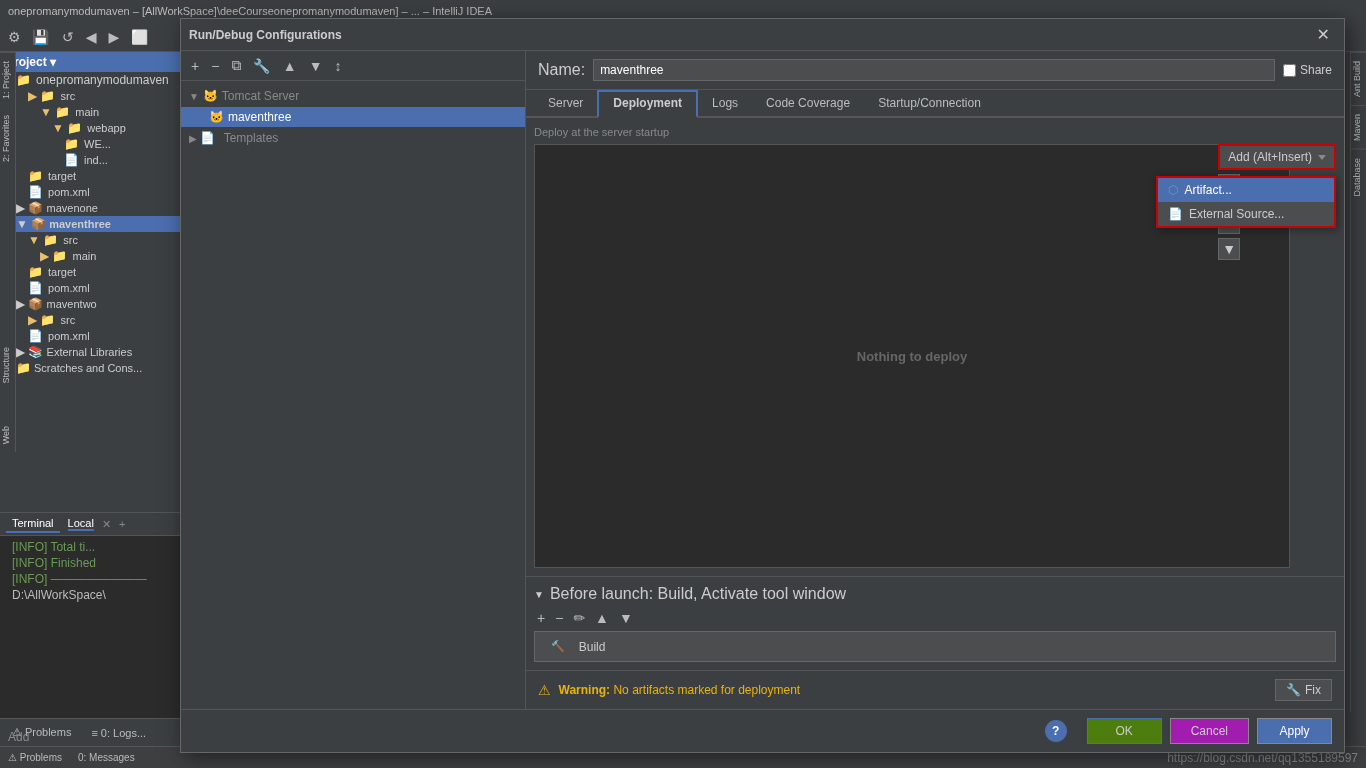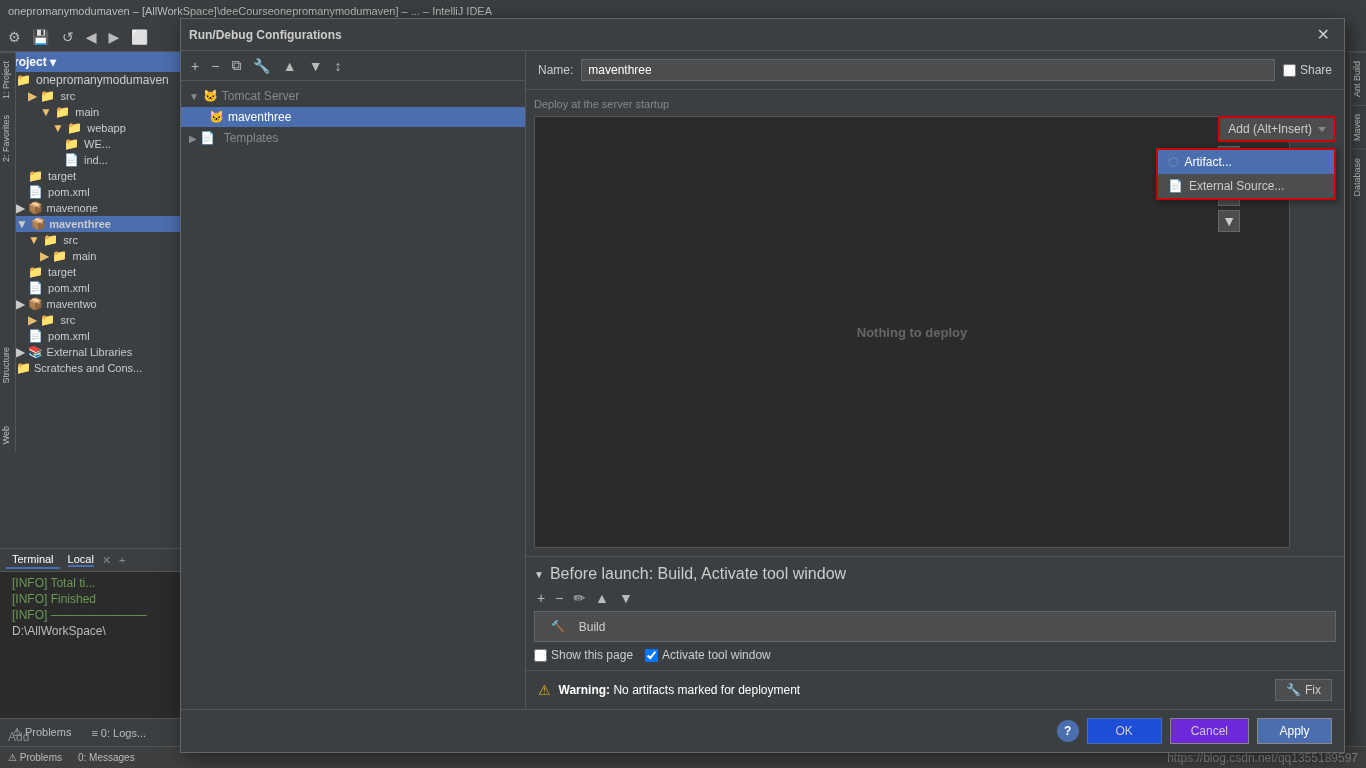--- a/index.html
+++ b/index.html
@@ -25,21 +25,21 @@
     .indent-1 { padding-left: 16px; }
     .indent-2 { padding-left: 28px; }
     .indent-3 { padding-left: 40px; }
     .indent-4 { padding-left: 52px; }
     .indent-5 { padding-left: 64px; }
     .folder-icon { color: #e8c06c; margin-right: 2px; }
     .file-icon { color: #6897bb; margin-right: 2px; }
     .xml-icon { color: #cc7832; margin-right: 2px; }
 
     
-    .terminal-panel { position: absolute; bottom: 50px; left: 0; width: 185px; height: 170px; background: #2b2b2b; border-top: 1px solid #555; border-right: 1px solid #555; overflow: hidden; }
+    .terminal-panel { position: absolute; bottom: 50px; left: 0; width: 185px; height: 206px; background: #2b2b2b; border-top: 1px solid #555; border-right: 1px solid #555; overflow: hidden; }
     .terminal-header { background: #3c3f41; display: flex; align-items: center; padding: 2px 6px; gap: 8px; border-bottom: 1px solid #555; }
     .terminal-header span { color: #bbbbbb; font-size: 11px; }
     .terminal-header .active-tab { color: #ffffff; border-bottom: 2px solid #4b6eaf; }
     .terminal-content { padding: 4px 12px; color: #6a9955; font-size: 10px; font-family: monospace; }
     .terminal-line { margin-bottom: 2px; }
     .terminal-line.info { color: #6a9955; }
     .terminal-line.path { color: #bbbbbb; }
 
     
     .status-bar { position: absolute; bottom: 0; left: 0; width: 1366px; height: 22px; background: #3d3f41; border-top: 1px solid #555; display: flex; align-items: center; padding: 0 8px; gap: 16px; }
@@ -64,21 +64,21 @@
     .config-btn { color: #bbbbbb; cursor: pointer; padding: 2px 4px; font-size: 14px; background: none; border: none; }
     .config-tree { flex: 1; overflow-y: auto; padding: 4px 0; }
     .config-item { display: flex; align-items: center; padding: 3px 8px; cursor: pointer; color: #cccccc; font-size: 12px; }
     .config-item.selected { background: #4b6eaf; color: white; }
     .config-group { color: #888; font-size: 11px; padding: 4px 8px; display: flex; align-items: center; gap: 4px; cursor: pointer; }
     .config-group .arrow { font-size: 10px; }
 
     
     .config-content { flex: 1; display: flex; flex-direction: column; background: #3c3f41; }
     .config-name-row { display: flex; align-items: center; padding: 8px 12px; gap: 8px; border-bottom: 1px solid #555; }
-    .name-label { color: #cccccc; font-size: 12px; }
+    .name-label { color: #cccccc; font-size: 16px; }
     .name-input { flex: 1; background: #4b4d4f; border: 1px solid #666; color: #ffffff; padding: 3px 6px; font-size: 12px; }
     .share-checkbox { display: flex; align-items: center; gap: 4px; color: #cccccc; font-size: 12px; }
     .share-checkbox input { margin: 0; }
 
     
     .tabs-row { display: flex; border-bottom: 2px solid #555; padding: 0 8px; }
     .tab { padding: 6px 14px; color: #bbbbbb; cursor: pointer; font-size: 12px; border-bottom: 2px solid transparent; margin-bottom: -2px; }
     .tab.active { color: #4b6eaf; border-bottom: 2px solid #4b6eaf; font-weight: bold; border: 2px solid #4b6eaf; border-bottom: none; background: #3c3f41; margin-bottom: -2px; }
 
     
@@ -98,27 +98,27 @@
     .bl-list { background: #4b4d4f; border: 1px solid #666; }
     .bl-item { display: flex; align-items: center; gap: 6px; padding: 4px 8px; color: #cccccc; font-size: 12px; }
     .bl-item .build-icon { color: #6897bb; font-size: 11px; }
     .bl-options { display: flex; align-items: center; gap: 12px; margin-top: 6px; }
     .bl-option { display: flex; align-items: center; gap: 4px; color: #cccccc; font-size: 12px; }
     .bl-option input[type="checkbox"] { margin: 0; }
 
     
     .warning-bar { display: flex; align-items: center; gap: 8px; padding: 8px 12px; border-top: 1px solid #555; background: #3c3f41; }
     .warn-icon { color: #e6b422; font-size: 14px; }
-    .warn-text { color: #ffffff; font-size: 12px; }
+    .warn-text { color: #eab308; font-size: 12px; }
     .fix-btn { margin-left: auto; background: #4b4d4f; border: 1px solid #666; color: #cccccc; padding: 3px 10px; cursor: pointer; display: flex; align-items: center; gap: 4px; font-size: 12px; }
 
     
     .dialog-footer { display: flex; align-items: center; justify-content: flex-end; padding: 8px 12px; gap: 8px; border-top: 1px solid #555; background: #3c3f41; }
-    .footer-btn { background: #6d28d9; border: 1px solid #888; color: #cccccc; padding: 5px 20px; cursor: pointer; font-size: 12px; min-width: 75px; }
-    .footer-btn.primary { background: #1d4ed8; border: 1px solid #4b6eaf; }
+    .footer-btn { background: #a21caf; border: 1px solid #888; color: #cccccc; padding: 5px 20px; cursor: pointer; font-size: 12px; min-width: 75px; }
+    .footer-btn.primary { background: #4d7c0f; border: 1px solid #4b6eaf; margin-left: 12px; }
     .footer-btn.highlighted { background: #4b6eaf; color: white; }
     .help-btn { width: 22px; height: 22px; border-radius: 50%; background: #4b6eaf; border: none; color: white; cursor: pointer; font-size: 12px; font-weight: bold; }
 
     
     .artifact-dropdown { position: absolute; right: 0; top: 32px; width: 180px; background: #4b4d4f; border: 1px solid #888; z-index: 200; box-shadow: 2px 2px 8px rgba(0,0,0,0.4); }
     .artifact-item { padding: 5px 10px; color: #cccccc; font-size: 12px; cursor: pointer; display: flex; align-items: center; gap: 6px; }
     .artifact-item.selected { background: #4b6eaf; color: white; }
 
     
     ::-webkit-scrollbar { width: 8px; height: 8px; }
@@ -293,20 +293,37 @@
 
       <div class="config-name-row">
         <span class="name-label">Name:</span>
         <input class="name-input" type="text" value="maventhree" style="">
         <label class="share-checkbox">
           <input type="checkbox" style="">
           <span>Share</span>
         </label>
       </div>
 
+      <div class="tabs-row">
+        <div class="tab">
+          <span>Server</span>
+        </div>
+        <div class="tab active" style="border: 2px solid #4b6eaf; border-bottom: 2px solid #3c3f41; color: #cccccc; font-weight: bold; background: #3c3f41; padding: 4px 14px;">
+          <span>Deployment</span>
+        </div>
+        <div class="tab">
+          <span>Logs</span>
+        </div>
+        <div class="tab">
+          <span>Code Coverage</span>
+        </div>
+        <div class="tab">
+          <span>Startup/Connection</span>
+        </div>
+      </div>
 
       <div class="deploy-area">
         <div class="deploy-label">Deploy at the server startup</div>
         <div style="display:flex; flex:1; position:relative;">
           <div class="deploy-list" style="flex:1; margin-right: 46px; font-weight: bold;">
             <div class="deploy-empty">Nothing to deploy</div>
           </div>
 
           <div style="position:absolute; right:0; top:0; display:flex; flex-direction:column; gap:4px;">
 
@@ -346,30 +363,20 @@
           <button class="bl-btn">✏</button>
           <button class="bl-btn">▲</button>
           <button class="bl-btn">▼</button>
         </div>
         <div class="bl-list">
           <div class="bl-item">
             <span class="bl-item build-icon">🔨</span>
             <span>Build</span>
           </div>
         </div>
-        <div class="bl-options">
-          <label class="bl-option">
-            <input type="checkbox" style="">
-            <span>Show this page</span>
-          </label>
-          <label class="bl-option">
-            <input type="checkbox" checked="" style="">
-            <span>Activate tool window</span>
-          </label>
-        </div>
       </div>
 
       <div class="warning-bar">
         <span class="warn-icon">⚠</span>
         <span class="warn-text">
           <strong>Warning:</strong>
           <span> No artifacts marked for deployment</span>
         </span>
         <button class="fix-btn">
           <span>🔧</span>

